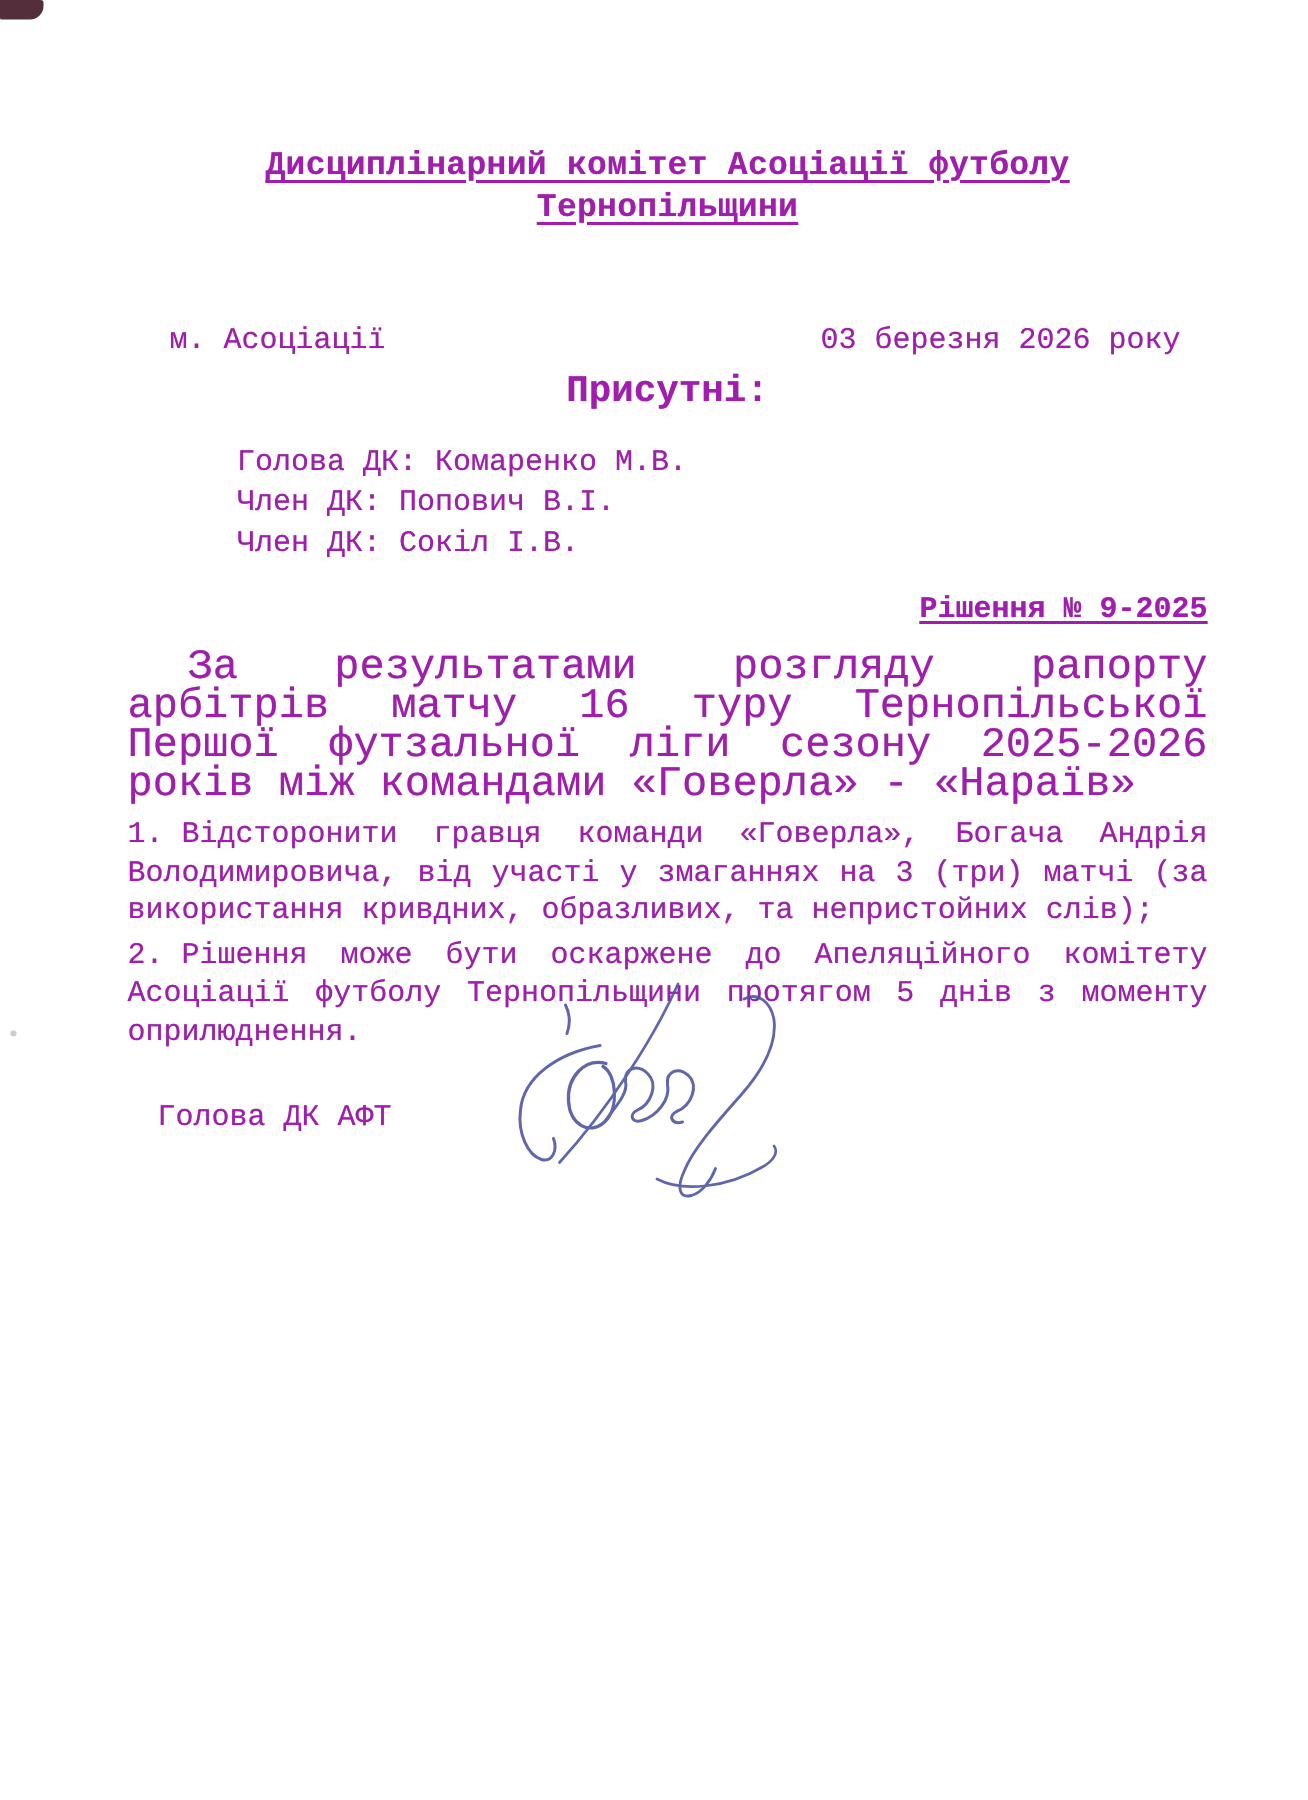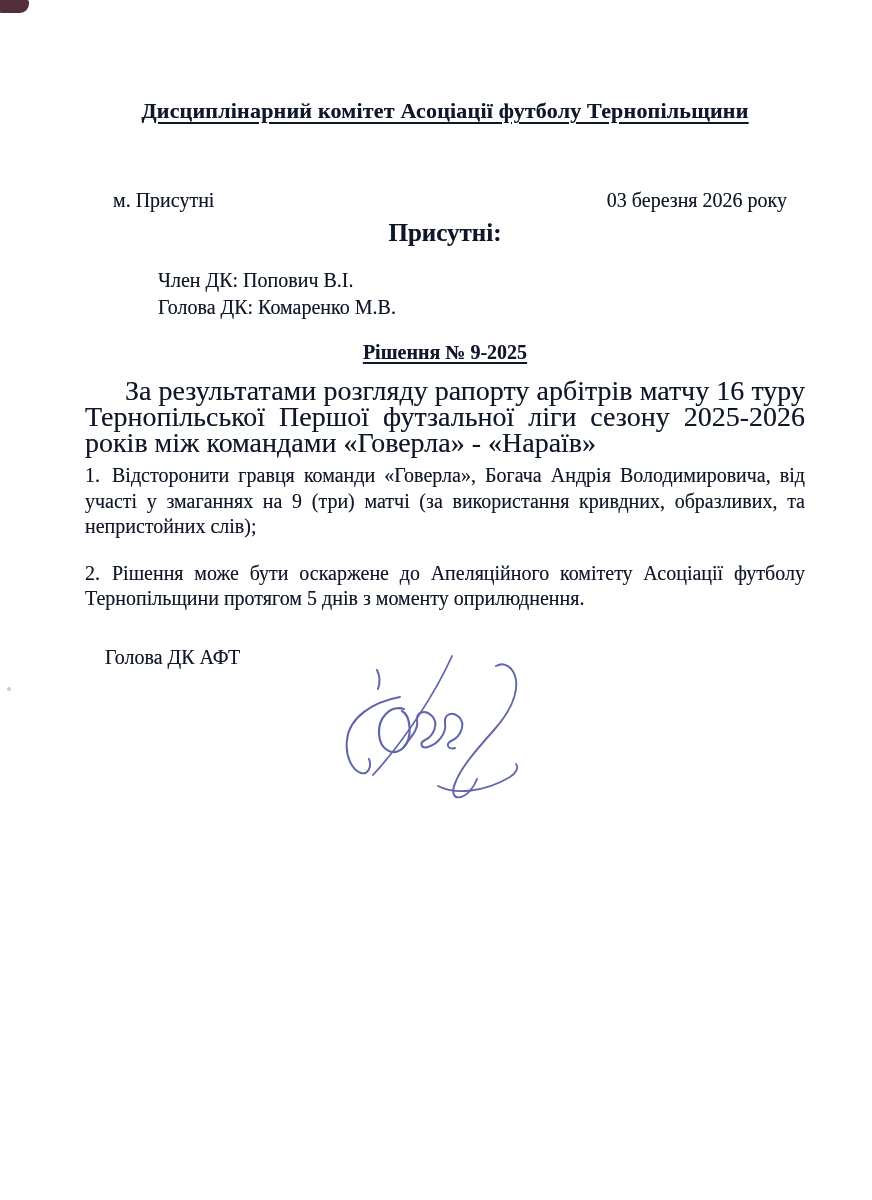--- a/index.html
+++ b/index.html
@@ -6,22 +6,22 @@
     margin: 0;
     padding: 0;
     background: #ffffff;
   }
   .page {
     position: relative;
     width: 872px;
     height: 1028px;
     background: #ffffff;
     overflow: hidden;
-    font-family: Liberation Serif, serif;
-    color: #0f172a;
+    font-family: Liberation Mono, monospace;
+    color: #a21caf;
     text-shadow: 0 0 0.6px rgba(50,50,50,0.55);
   }
   .content {
     padding: 0 67px 0 85px;
   }
   .doc-title {
     margin: 97px 0 0 0;
     text-align: center;
     font-size: 22px;
     font-weight: bold;
@@ -47,21 +47,21 @@
     font-weight: bold;
     line-height: 26px;
   }
   .member-list {
     margin: 21px 0 0 73px;
     font-size: 20px;
     line-height: 27px;
   }
   .decision-heading {
     margin-top: 18px;
-    text-align: center;
+    text-align: right;
     font-size: 20px;
     font-weight: bold;
     line-height: 26px;
     text-decoration: underline;
     text-decoration-thickness: 1.5px;
     text-underline-offset: 3px;
   }
   .preamble {
     margin: 13px 0 0 0;
     font-size: 28px;
@@ -73,21 +73,21 @@
   .decision-item {
     margin: 7px 0 0 0;
     font-size: 20px;
     line-height: 25.5px;
     text-align: justify;
   }
   .decision-item .item-num {
     display: inline-block;
     margin-right: 12px;
   }
-  .decision-item.second { margin-top: 21px; }
+  .decision-item.second { margin-top: 4px; }
   .signing-row {
     margin-top: 32px;
     display: flex;
     justify-content: flex-start;
     font-size: 20px;
     line-height: 26px;
   }
   .sign-position { margin-left: 20px; }
   .sign-name { margin-right: 15px; }
   .signature-svg {
@@ -123,38 +123,39 @@
 
 <div class="page">
   <div class="corner-stain"></div>
   <div class="paper-speck"></div>
 
   <div class="content">
 
     <h1 class="doc-title">Дисциплінарний комітет Асоціації футболу Тернопільщини</h1>
 
     <div class="meta-row">
-      <span class="meta-city">м. Присутні</span>
+      <span class="meta-city">м. Асоціації</span>
       <span class="meta-date">03 березня 2026 року</span>
     </div>
 
     <div class="present-heading">Присутні:</div>
 
     <div class="member-list">
+      <div>Голова ДК: Комаренко М.В.</div>
       <div>Член ДК: Попович В.І.</div>
-      <div>Голова ДК: Комаренко М.В.</div>
+      <div>Член ДК: Сокіл І.В.</div>
     </div>
 
     <div class="decision-heading">Рішення № 9-2025</div>
 
     <p class="preamble first">За результатами розгляду рапорту арбітрів матчу 16 туру Тернопільської Першої футзальної ліги сезону 2025-2026 років між командами «Говерла» - «Нараїв»</p>
 
 
     <p class="decision-item first">
-      <span class="item-num">1.</span><span>Відсторонити гравця команди «Говерла», Богача Андрія Володимировича, від участі у змаганнях на 9 (три) матчі (за використання кривдних, образливих, та непристойних слів);</span>
+      <span class="item-num">1.</span><span>Відсторонити гравця команди «Говерла», Богача Андрія Володимировича, від участі у змаганнях на 3 (три) матчі (за використання кривдних, образливих, та непристойних слів);</span>
     </p>
 
     <p class="decision-item second">
       <span class="item-num">2.</span><span>Рішення може бути оскаржене до Апеляційного комітету Асоціації футболу Тернопільщини протягом 5 днів з моменту оприлюднення.</span>
     </p>
 
     <div class="signing-row">
       <span class="sign-position">Голова ДК АФТ</span>
     </div>
 

